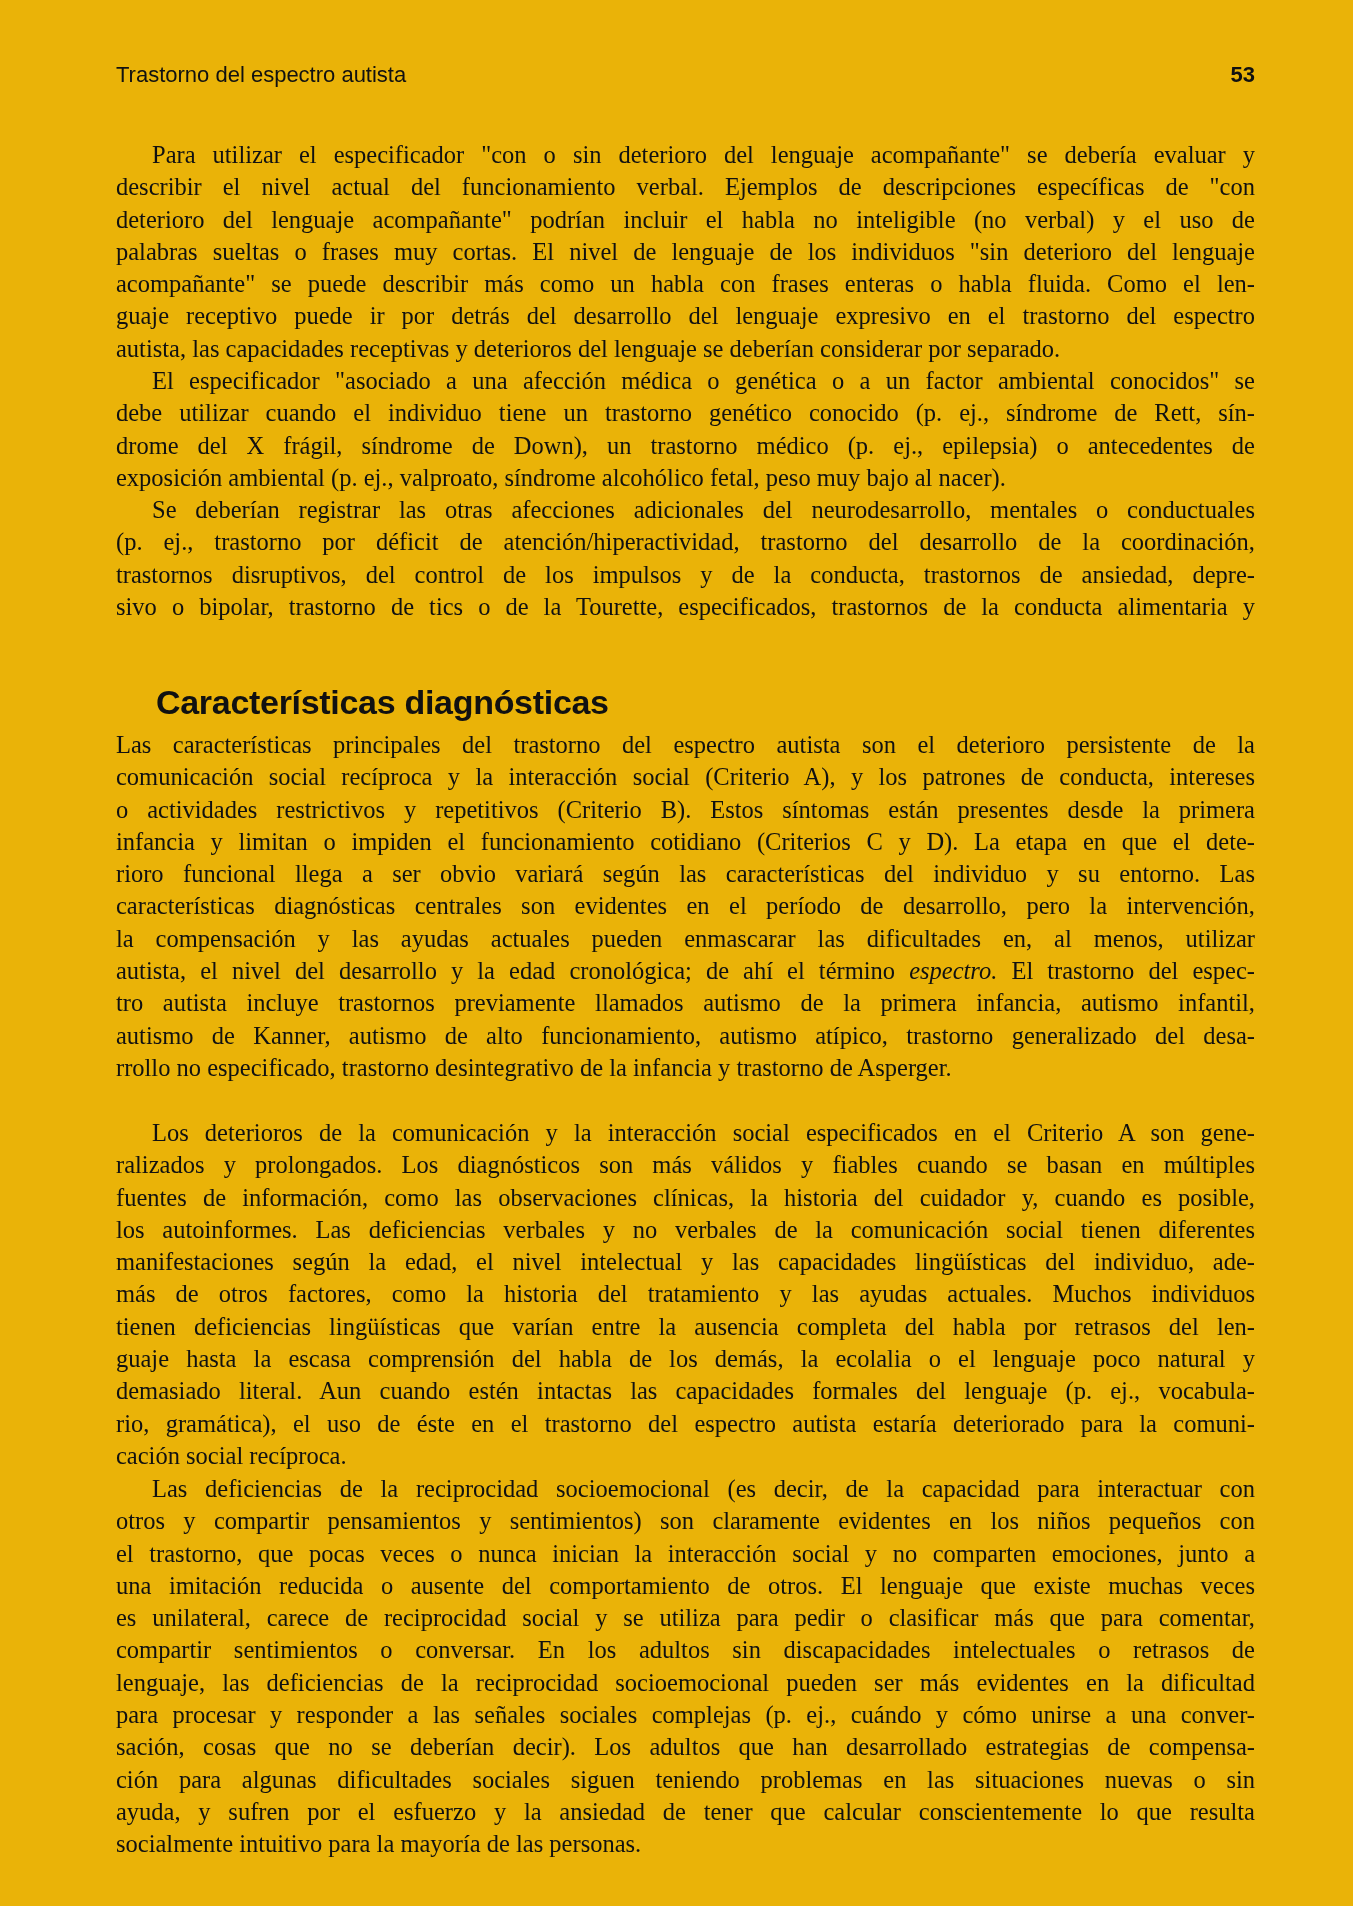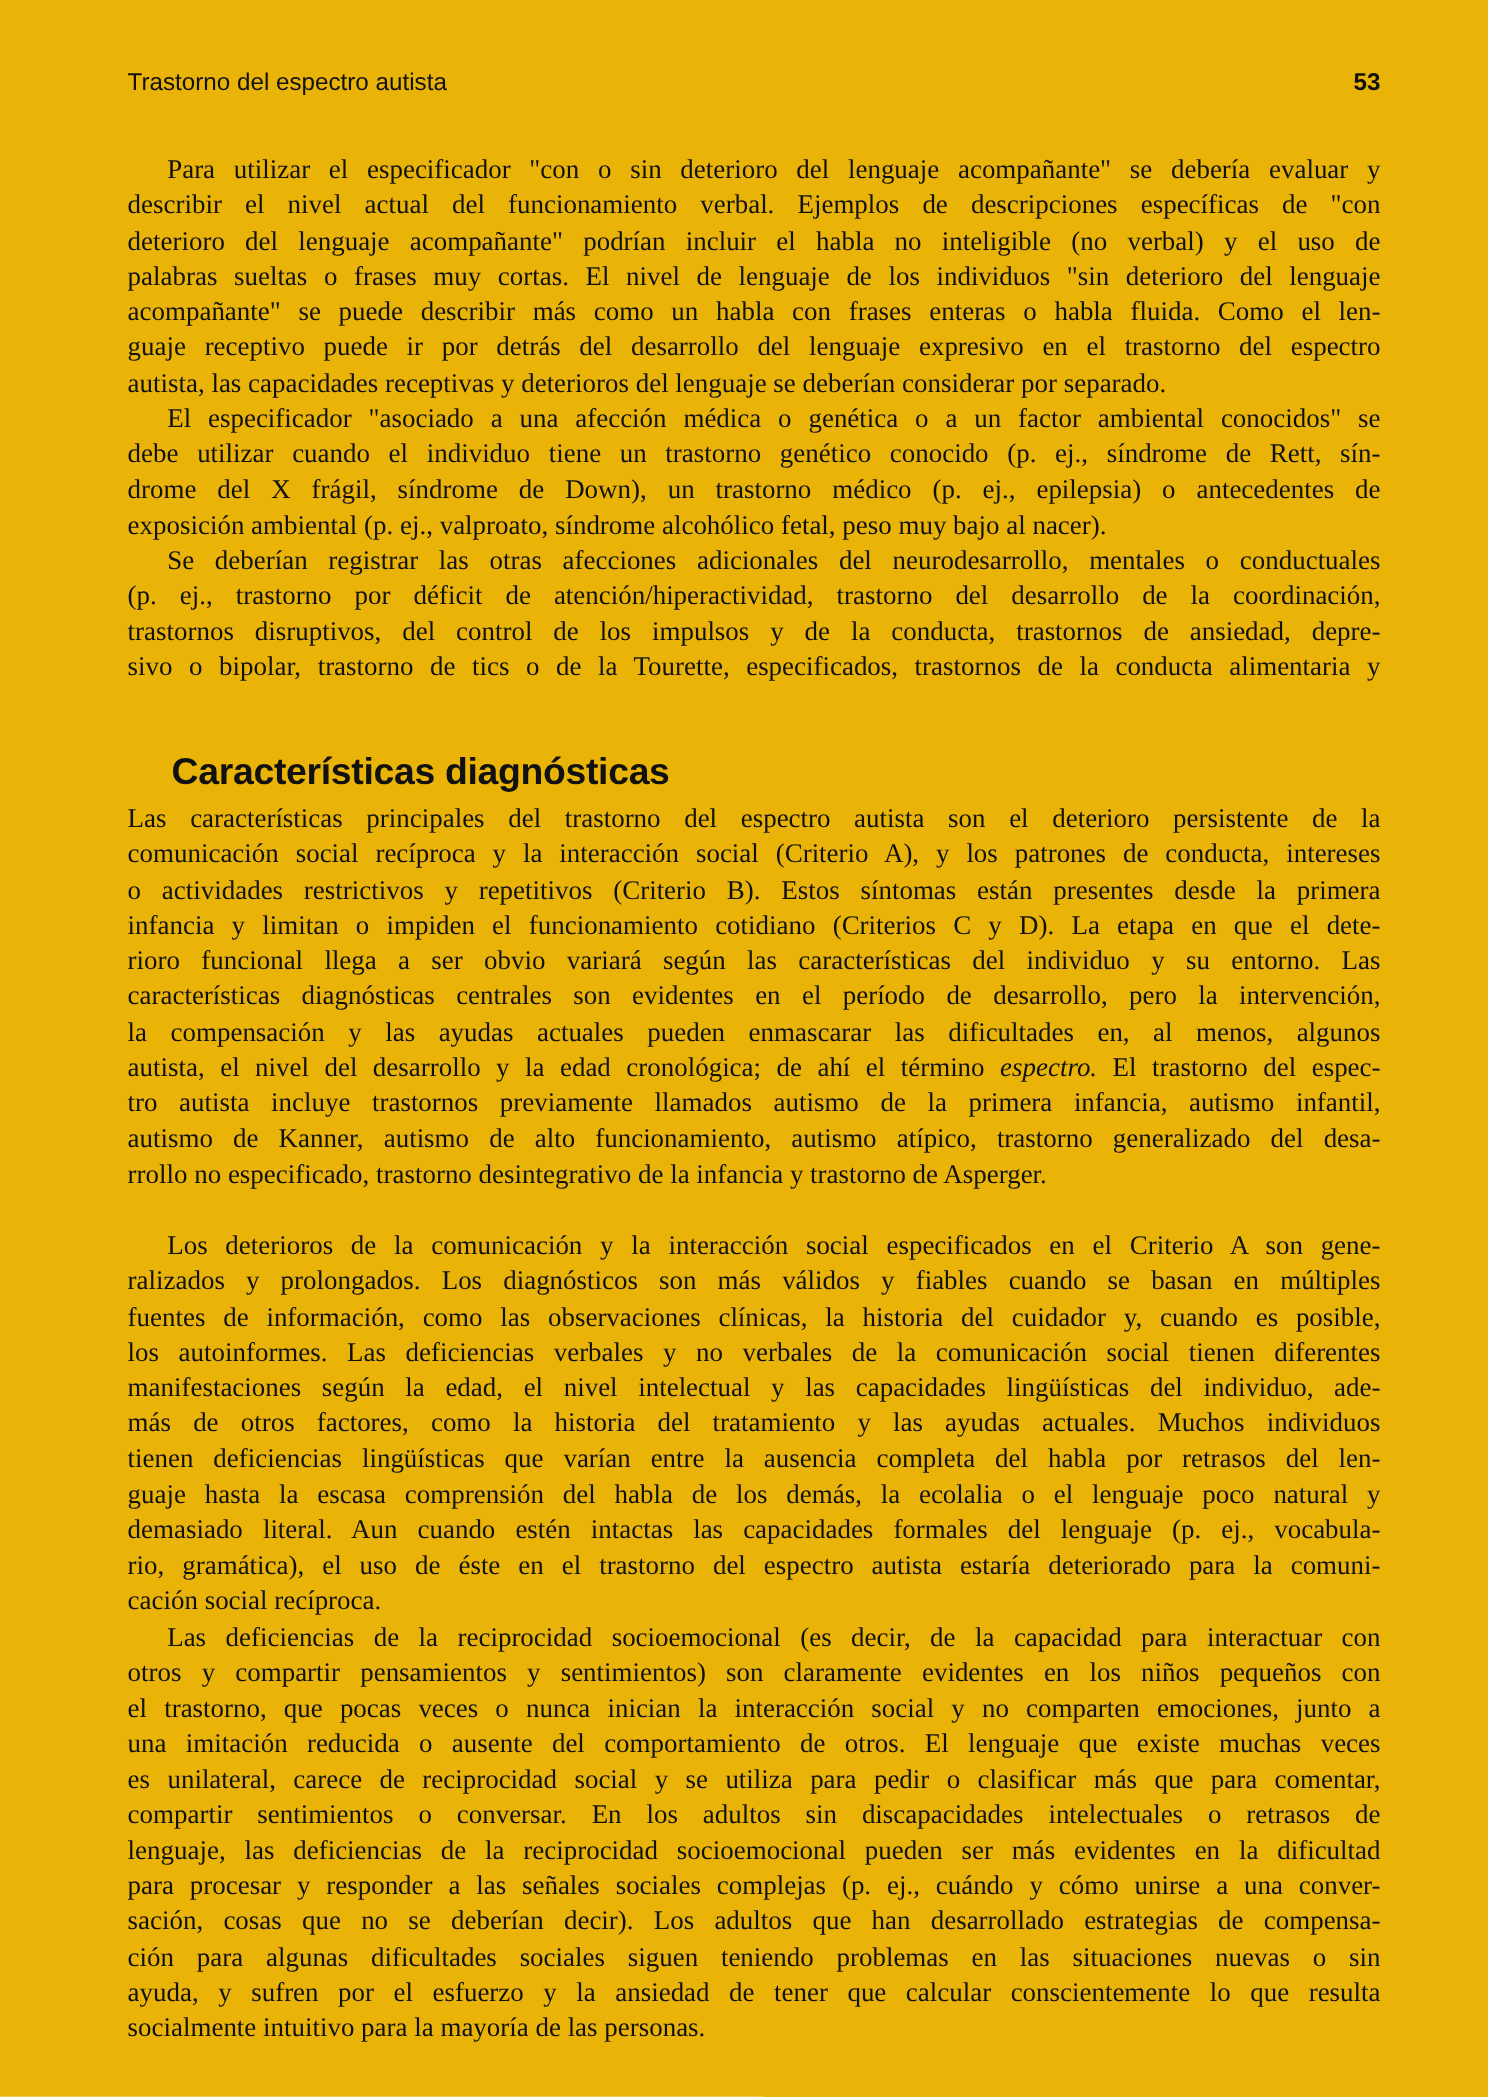--- a/index.html
+++ b/index.html
@@ -63,21 +63,21 @@
 
   <div class="heading">Características diagnósticas</div>
 
   <div class="block" style="top:729px">
     <div class="line">Las características principales del trastorno del espectro autista son el deterioro persistente de la</div>
     <div class="line">comunicación social recíproca y la interacción social (Criterio A), y los patrones de conducta, intereses</div>
     <div class="line">o actividades restrictivos y repetitivos (Criterio B). Estos síntomas están presentes desde la primera</div>
     <div class="line">infancia y limitan o impiden el funcionamiento cotidiano (Criterios C y D). La etapa en que el dete-</div>
     <div class="line">rioro funcional llega a ser obvio variará según las características del individuo y su entorno. Las</div>
     <div class="line">características diagnósticas centrales son evidentes en el período de desarrollo, pero la intervención,</div>
-    <div class="line">la compensación y las ayudas actuales pueden enmascarar las dificultades en, al menos, algunos</div>
+    <div class="line">la compensación y las ayudas actuales pueden enmascarar las dificultades en, al menos, utilizar</div>
     <div class="line"><span>autista, el nivel del desarrollo y la edad cronológica; de ahí el término </span><em>espectro.</em><span> El trastorno del espec-</span></div>
     <div class="line">tro autista incluye trastornos previamente llamados autismo de la primera infancia, autismo infantil,</div>
     <div class="line">autismo de Kanner, autismo de alto funcionamiento, autismo atípico, trastorno generalizado del desa-</div>
     <div class="line last">rrollo no especificado, trastorno desintegrativo de la infancia y trastorno de Asperger.</div>
   </div>
 
   <div class="block" style="top:1117px">
     <div class="line indent">Los deterioros de la comunicación y la interacción social especificados en el Criterio A son gene-</div>
     <div class="line">ralizados y prolongados. Los diagnósticos son más válidos y fiables cuando se basan en múltiples</div>
     <div class="line">fuentes de información, como las observaciones clínicas, la historia del cuidador y, cuando es posible,</div>

